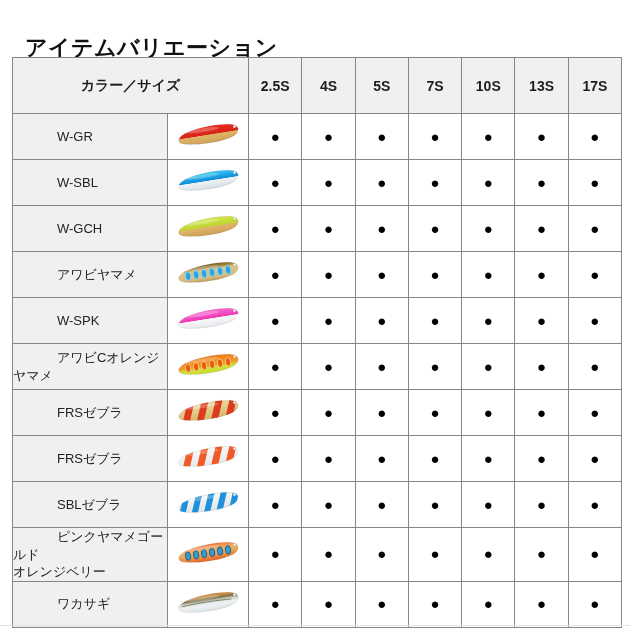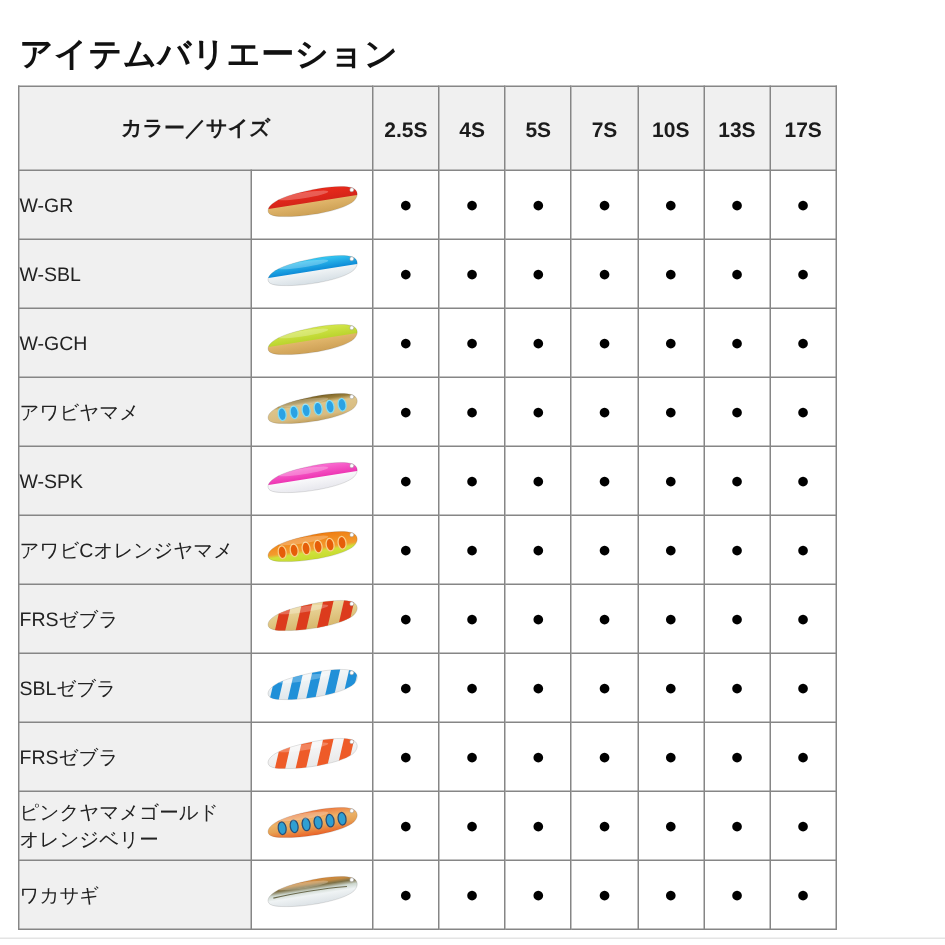--- a/index.html
+++ b/index.html
@@ -3,40 +3,40 @@
 <meta charset="utf-8">
 <style>
   html,body{margin:0;padding:0;background:#ffffff;}
   body{
     width:630px;height:630px;overflow:hidden;
     font-family:"Liberation Sans","DejaVu Sans",sans-serif;
     -webkit-font-smoothing:antialiased;
   }
   .page{position:relative;width:630px;height:630px;background:#fff;}
   .title{
-    position:absolute;left:13px;top:21px;margin:0;
+    position:absolute;left:13px;top:21px;margin:12px;
     font-size:22px;font-weight:bold;color:#111;letter-spacing:.5px;
   }
   table.variation{
-    position:absolute;left:12px;top:57px;width:546px;
+    position:absolute;left:12px;top:57px;width:610px;
     border-collapse:collapse;table-layout:fixed;
   }
   table.variation th,table.variation td{
     border:1px solid #868686;padding:0;
   }
   thead th{
     background:#f0f0f0;height:55px;
     font-size:14px;font-weight:bold;color:#1c1c1c;text-align:center;
     vertical-align:middle;
   }
   td.label-cell{
     background:#f0f0f0;height:45px;vertical-align:middle;
     font-size:13px;color:#222;padding-left:8px;
   }
-  .label-text{white-space:pre-line;line-height:1.35;}
+  .label-text{white-space:pre-line;line-height:1.35;padding-left:44px;}
   td.lure-cell{background:#fff;text-align:center;vertical-align:middle;}
   td.dot-cell{background:#fff;text-align:center;vertical-align:middle;}
   .dot{font-size:15px;color:#000;line-height:1;}
   .lure{display:inline-block;transform:rotate(-9deg);line-height:0;}
   .lure svg{display:block;}
   .bottom-line{
     position:absolute;left:0;top:625px;width:630px;height:0;
     border-top:1px solid #e4e4e4;
   }
 </style>
@@ -270,20 +270,56 @@
                 <g clip-path="url(#cp6)">
                   <g transform="rotate(22 38 12)">
                     <rect x="-20" y="-16" width="8" height="56" fill="#dc3b1d"></rect>
                     <rect x="-4" y="-16" width="8" height="56" fill="#dc3b1d"></rect>
                     <rect x="12" y="-16" width="8" height="56" fill="#dc3b1d"></rect>
                     <rect x="28" y="-16" width="8" height="56" fill="#dc3b1d"></rect>
                     <rect x="44" y="-16" width="8" height="56" fill="#dc3b1d"></rect>
                     <rect x="60" y="-16" width="8" height="56" fill="#dc3b1d"></rect>
                     <rect x="76" y="-16" width="8" height="56" fill="#dc3b1d"></rect>
                     <rect x="92" y="-16" width="8" height="56" fill="#dc3b1d"></rect>
+                  </g>
+                  <ellipse cx="32" cy="6" rx="20" ry="2.3" fill="#ffffff" opacity="0.25"></ellipse>
+                </g>
+                <circle cx="70.6" cy="7.6" r="1.6" fill="#ffffff" stroke="#999999" stroke-width="0.4"></circle>
+              </svg></span></td>
+          <td class="dot-cell"><span class="dot">●</span></td>
+          <td class="dot-cell"><span class="dot">●</span></td>
+          <td class="dot-cell"><span class="dot">●</span></td>
+          <td class="dot-cell"><span class="dot">●</span></td>
+          <td class="dot-cell"><span class="dot">●</span></td>
+          <td class="dot-cell"><span class="dot">●</span></td>
+          <td class="dot-cell"><span class="dot">●</span></td>
+        </tr>
+        <tr>
+          <td class="label-cell"><span class="label-text">FRSゼブラ</span></td>
+          <td class="lure-cell"><span class="lure"><svg viewBox="0 0 76 24" width="64" height="21">
+                <defs>
+                  <linearGradient id="lg8" x1="0" y1="0" x2="0" y2="1">
+                    <stop offset="0%" stop-color="#f8f8f8"></stop>
+                    <stop offset="100%" stop-color="#e9e9e9"></stop>
+                  </linearGradient>
+                  <clipPath id="cp8">
+                    <path d="M2.5,14.5 C2,10.5 8,6.5 20,4.5 C38,1.8 62,1.5 71,6 C75.5,8.3 75.5,13 71,16.5 C62,22.5 36,23 20,21 C9,19.5 3,18 2.5,14.5 Z"></path>
+                  </clipPath>
+                </defs>
+                <path d="M2.5,14.5 C2,10.5 8,6.5 20,4.5 C38,1.8 62,1.5 71,6 C75.5,8.3 75.5,13 71,16.5 C62,22.5 36,23 20,21 C9,19.5 3,18 2.5,14.5 Z" fill="url(#lg8)" stroke="rgba(0,0,0,0.18)" stroke-width="0.5"></path>
+                <g clip-path="url(#cp8)">
+                  <g transform="rotate(22 38 12)">
+                    <rect x="-20" y="-16" width="8" height="56" fill="#ee5b28"></rect>
+                    <rect x="-4" y="-16" width="8" height="56" fill="#ee5b28"></rect>
+                    <rect x="12" y="-16" width="8" height="56" fill="#ee5b28"></rect>
+                    <rect x="28" y="-16" width="8" height="56" fill="#ee5b28"></rect>
+                    <rect x="44" y="-16" width="8" height="56" fill="#ee5b28"></rect>
+                    <rect x="60" y="-16" width="8" height="56" fill="#ee5b28"></rect>
+                    <rect x="76" y="-16" width="8" height="56" fill="#ee5b28"></rect>
+                    <rect x="92" y="-16" width="8" height="56" fill="#ee5b28"></rect>
                   </g>
                   <ellipse cx="32" cy="6" rx="20" ry="2.3" fill="#ffffff" opacity="0.25"></ellipse>
                 </g>
                 <circle cx="70.6" cy="7.6" r="1.6" fill="#ffffff" stroke="#999999" stroke-width="0.4"></circle>
               </svg></span></td>
           <td class="dot-cell"><span class="dot">●</span></td>
           <td class="dot-cell"><span class="dot">●</span></td>
           <td class="dot-cell"><span class="dot">●</span></td>
           <td class="dot-cell"><span class="dot">●</span></td>
           <td class="dot-cell"><span class="dot">●</span></td>
@@ -321,56 +357,20 @@
               </svg></span></td>
           <td class="dot-cell"><span class="dot">●</span></td>
           <td class="dot-cell"><span class="dot">●</span></td>
           <td class="dot-cell"><span class="dot">●</span></td>
           <td class="dot-cell"><span class="dot">●</span></td>
           <td class="dot-cell"><span class="dot">●</span></td>
           <td class="dot-cell"><span class="dot">●</span></td>
           <td class="dot-cell"><span class="dot">●</span></td>
         </tr>
         <tr>
-          <td class="label-cell"><span class="label-text">FRSゼブラ</span></td>
-          <td class="lure-cell"><span class="lure"><svg viewBox="0 0 76 24" width="64" height="21">
-                <defs>
-                  <linearGradient id="lg8" x1="0" y1="0" x2="0" y2="1">
-                    <stop offset="0%" stop-color="#f8f8f8"></stop>
-                    <stop offset="100%" stop-color="#e9e9e9"></stop>
-                  </linearGradient>
-                  <clipPath id="cp8">
-                    <path d="M2.5,14.5 C2,10.5 8,6.5 20,4.5 C38,1.8 62,1.5 71,6 C75.5,8.3 75.5,13 71,16.5 C62,22.5 36,23 20,21 C9,19.5 3,18 2.5,14.5 Z"></path>
-                  </clipPath>
-                </defs>
-                <path d="M2.5,14.5 C2,10.5 8,6.5 20,4.5 C38,1.8 62,1.5 71,6 C75.5,8.3 75.5,13 71,16.5 C62,22.5 36,23 20,21 C9,19.5 3,18 2.5,14.5 Z" fill="url(#lg8)" stroke="rgba(0,0,0,0.18)" stroke-width="0.5"></path>
-                <g clip-path="url(#cp8)">
-                  <g transform="rotate(22 38 12)">
-                    <rect x="-20" y="-16" width="8" height="56" fill="#ee5b28"></rect>
-                    <rect x="-4" y="-16" width="8" height="56" fill="#ee5b28"></rect>
-                    <rect x="12" y="-16" width="8" height="56" fill="#ee5b28"></rect>
-                    <rect x="28" y="-16" width="8" height="56" fill="#ee5b28"></rect>
-                    <rect x="44" y="-16" width="8" height="56" fill="#ee5b28"></rect>
-                    <rect x="60" y="-16" width="8" height="56" fill="#ee5b28"></rect>
-                    <rect x="76" y="-16" width="8" height="56" fill="#ee5b28"></rect>
-                    <rect x="92" y="-16" width="8" height="56" fill="#ee5b28"></rect>
-                  </g>
-                  <ellipse cx="32" cy="6" rx="20" ry="2.3" fill="#ffffff" opacity="0.25"></ellipse>
-                </g>
-                <circle cx="70.6" cy="7.6" r="1.6" fill="#ffffff" stroke="#999999" stroke-width="0.4"></circle>
-              </svg></span></td>
-          <td class="dot-cell"><span class="dot">●</span></td>
-          <td class="dot-cell"><span class="dot">●</span></td>
-          <td class="dot-cell"><span class="dot">●</span></td>
-          <td class="dot-cell"><span class="dot">●</span></td>
-          <td class="dot-cell"><span class="dot">●</span></td>
-          <td class="dot-cell"><span class="dot">●</span></td>
-          <td class="dot-cell"><span class="dot">●</span></td>
-        </tr>
-        <tr>
           <td class="label-cell"><span class="label-text">ピンクヤマメゴールド
 オレンジベリー</span></td>
           <td class="lure-cell"><span class="lure"><svg viewBox="0 0 76 24" width="64" height="21">
                 <defs>
                   <linearGradient id="lg10" x1="0" y1="0" x2="0" y2="1">
                     <stop offset="0%" stop-color="#ef7a40"></stop>
                     <stop offset="35%" stop-color="#ebb268"></stop>
                     <stop offset="62%" stop-color="#e7a254"></stop>
                     <stop offset="100%" stop-color="#eb6126"></stop>
                   </linearGradient>

